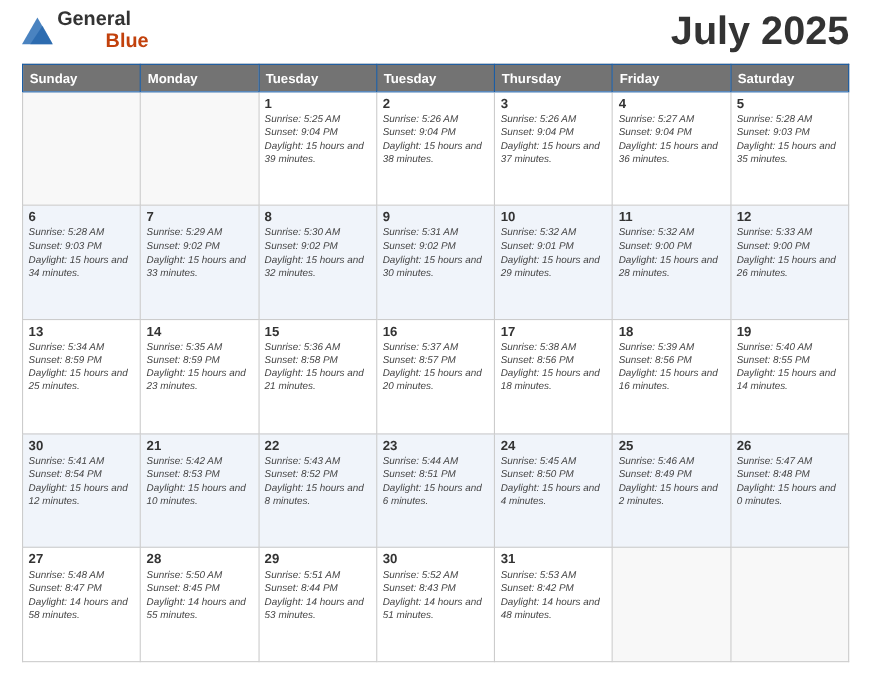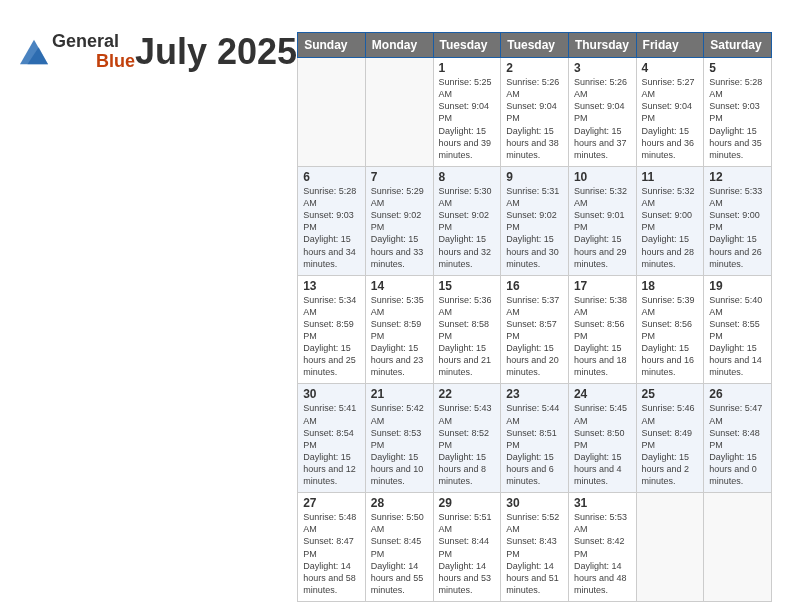--- a/index.html
+++ b/index.html
@@ -6,22 +6,23 @@
     body {
       width: 792px;
       height: 612px;
       font-family: Arial, sans-serif;
       background: #fff;
       overflow: hidden;
     }
     .page {
       width: 792px;
       height: 612px;
-      padding: 32px 20px 10px 20px;
-      display: flex;
+      padding: 8px 20px 10px 20px;
+      display: flex;
+      flex-direction: column;
     }
     .header {
       display: flex;
       justify-content: space-between;
       align-items: flex-start;
       margin-bottom: 10px;
     }
     .logo {
       display: flex;
       align-items: center;
@@ -90,20 +91,21 @@
       font-size: 12px;
       font-weight: bold;
       color: #333;
       display: block;
       margin-bottom: 1px;
     }
     .day-info {
       font-size: 9px;
       color: #444;
       line-height: 1.35;
+      font-style: italic;
     }
     .alt-row td {
       background: #f0f4fa;
     }
   </style>
 </head>
 <body>
 
 <div class="page">
   <div class="header">

